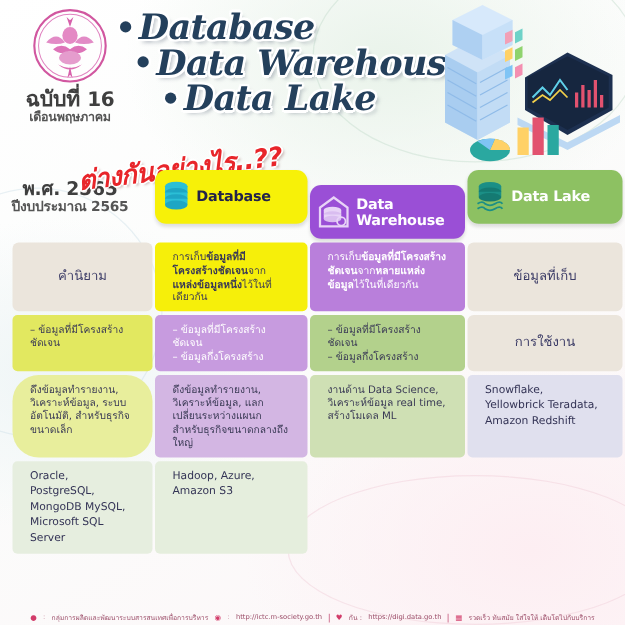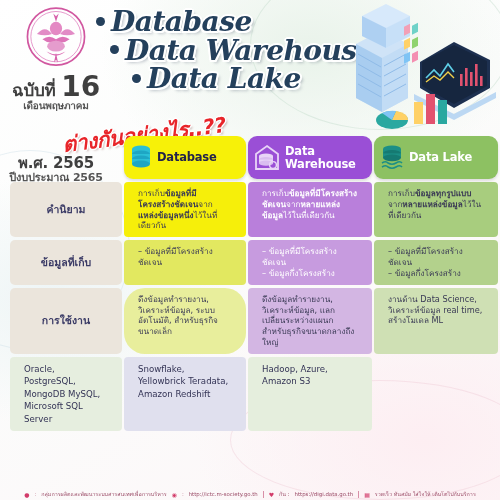--- a/index.html
+++ b/index.html
@@ -30,21 +30,21 @@
   .logo-block {
     position: absolute; left: 8px; top: 4px; width: 96px;
     text-align: center;
   }
   .seal { width: 68px; height: 68px; margin: 0 auto; display: block; }
   .issue-line {
     color: #4a4a4a; font-weight: bold; letter-spacing: -.2px;
     line-height: 1.05;
   }
   .issue-main { font-size: 17px; color: #3f3f3f; }
-  .issue-main .num { font-size: 28px; }
+  .issue-main .num { font-size: 16px; }
   .issue-sub { font-size: 10px; color: #555; }
   .issue-year { font-size: 15px; font-weight: bold; color: #3f3f3f; margin-top: 44px; }
   .issue-budget { font-size: 11px; color: #555; }
 
   .title-block {
     position: absolute; left: 96px; top: 8px; width: 300px;
   }
   .title-line {
     font-family: "DejaVu Serif", "Liberation Serif", serif;
     font-style: italic; font-weight: bold;
@@ -98,37 +98,37 @@
   }
   .hdr-blank { background: transparent; }
   .hdr {
     display: flex; align-items: center; gap: 5px;
     border-radius: 9px;
     padding: 6px 6px;
     height: 43px;
     box-shadow: 0 2px 3px rgba(0,0,0,.12);
   }
   .hdr-db { background: #f7f108; }
-  .hdr-dw { background: #9a4fd6; }
+  .hdr-dw { background: #9a4fd6; margin-top: 12px; }
   .hdr-dl { background: #8dc162; }
   .hdr-label {
     font-size: 11.5px; font-weight: bold; letter-spacing: -.2px;
     line-height: 1.08;
   }
   .hdr-db .hdr-label { color: #23234a; }
   .hdr-dw .hdr-label { color: #ffffff; }
   .hdr-dl .hdr-label { color: #ffffff; }
   .hdr-icon { flex: 0 0 auto; }
 
   .rowlabel {
     background: #ebe5dc;
     border-radius: 5px;
     display: flex; align-items: center; justify-content: center;
     text-align: center;
-    font-size: 10.5px; font-weight: bold; color: #3b3b66;
+    font-size: 10.5px; font-weight: normal; color: #3b3b66;
     line-height: 1.25;
     padding: 4px 3px;
   }
   .c-db-1 { background: #f6ef0a; }
   .c-dw-1 { background: #b97fdb; }
   .c-dl-1 { background: #a8cd7e; }
   .c-db-2 { background: #e2e860; }
   .c-dw-2 { background: #c79bdf; }
   .c-dl-2 { background: #b3d18c; }
   .c-db-3 { background: #e8ee9c; border-radius: 21px; }
@@ -302,44 +302,41 @@
       <span class="hdr-label">Data Lake</span>
     </div>
 
     <div class="rowlabel">คำนิยาม</div>
     <div class="cell c-db-1">
       <span class="b" style="font-weight:normal">การเก็บ</span><span class="b">ข้อมูลที่มีโครงสร้างชัดเจน</span><span>จาก</span><span class="b">แหล่งข้อมูลหนึ่ง</span><span>ไว้ในที่เดียวกัน</span>
     </div>
     <div class="cell c-dw-1">
       <span>การเก็บ</span><span class="b">ข้อมูลที่มีโครงสร้างชัดเจน</span><span>จาก</span><span class="b">หลายแหล่งข้อมูล</span><span>ไว้ในที่เดียวกัน</span>
     </div>
-    <div class="cell c-dl-1">
-      <span>การเก็บ</span><span class="b">ข้อมูลทุกรูปแบบ</span><span>จาก</span><span class="b">หลายแหล่งข้อมูล</span><span>ไว้ในที่เดียวกัน</span>
-    </div>
 
     <div class="rowlabel">ข้อมูลที่เก็บ</div>
     <div class="cell c-db-2">
       <div class="list-item">– ข้อมูลที่มีโครงสร้างชัดเจน</div>
     </div>
     <div class="cell c-dw-2">
       <div class="list-item">– ข้อมูลที่มีโครงสร้างชัดเจน</div>
       <div class="list-item">– ข้อมูลกึ่งโครงสร้าง</div>
     </div>
     <div class="cell c-dl-2">
       <div class="list-item">– ข้อมูลที่มีโครงสร้างชัดเจน</div>
       <div class="list-item">– ข้อมูลกึ่งโครงสร้าง</div>
     </div>
 
     <div class="rowlabel">การใช้งาน</div>
     <div class="cell c-db-3">ดึงข้อมูลทำรายงาน, วิเคราะห์ข้อมูล, ระบบอัตโนมัติ, สำหรับธุรกิจขนาดเล็ก</div>
     <div class="cell c-dw-3">ดึงข้อมูลทำรายงาน, วิเคราะห์ข้อมูล, แลกเปลี่ยนระหว่างแผนก สำหรับธุรกิจขนาดกลางถึงใหญ่</div>
     <div class="cell c-dl-3">งานด้าน Data Science, วิเคราะห์ข้อมูล real time, สร้างโมเดล ML</div>
 
+    <div class="cell tech c-dw-4">Snowflake, Yellowbrick Teradata, Amazon Redshift</div>
     <div class="cell tech c-db-4">Oracle, PostgreSQL, MongoDB MySQL, Microsoft SQL Server</div>
-    <div class="cell tech c-dw-4">Snowflake, Yellowbrick Teradata, Amazon Redshift</div>
     <div class="cell tech c-dl-4">Hadoop, Azure, Amazon S3</div>
   </div>
 
   <div class="footer">
     <span class="f-icon">●</span>
     <span class="sep">:</span>
     <span>กลุ่มการผลิตและพัฒนาระบบสารสนเทศเพื่อการบริหาร</span>
     <span class="f-icon">◉</span>
     <span class="sep">:</span>
     <span>http://ictc.m-society.go.th</span>

